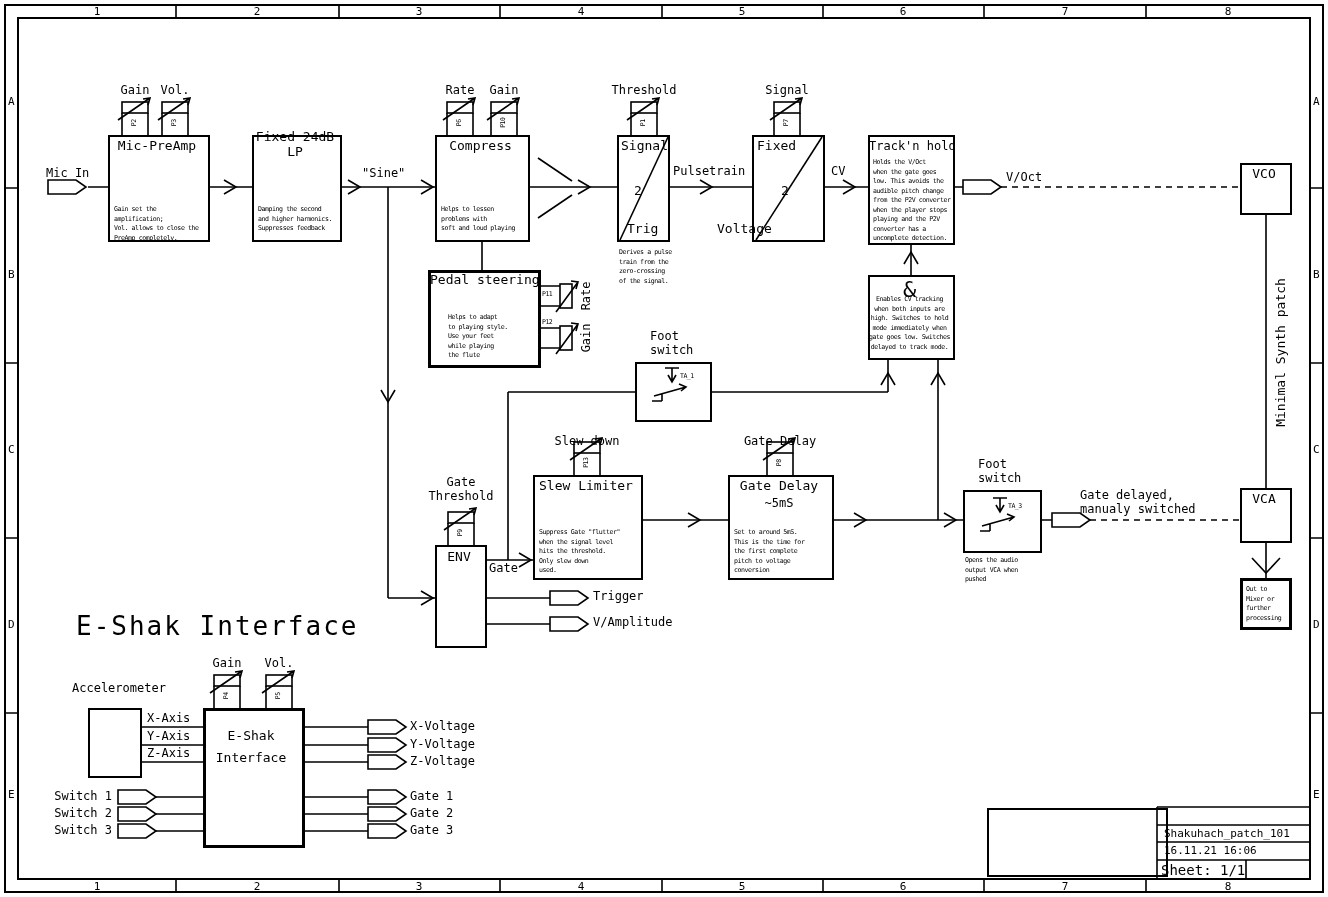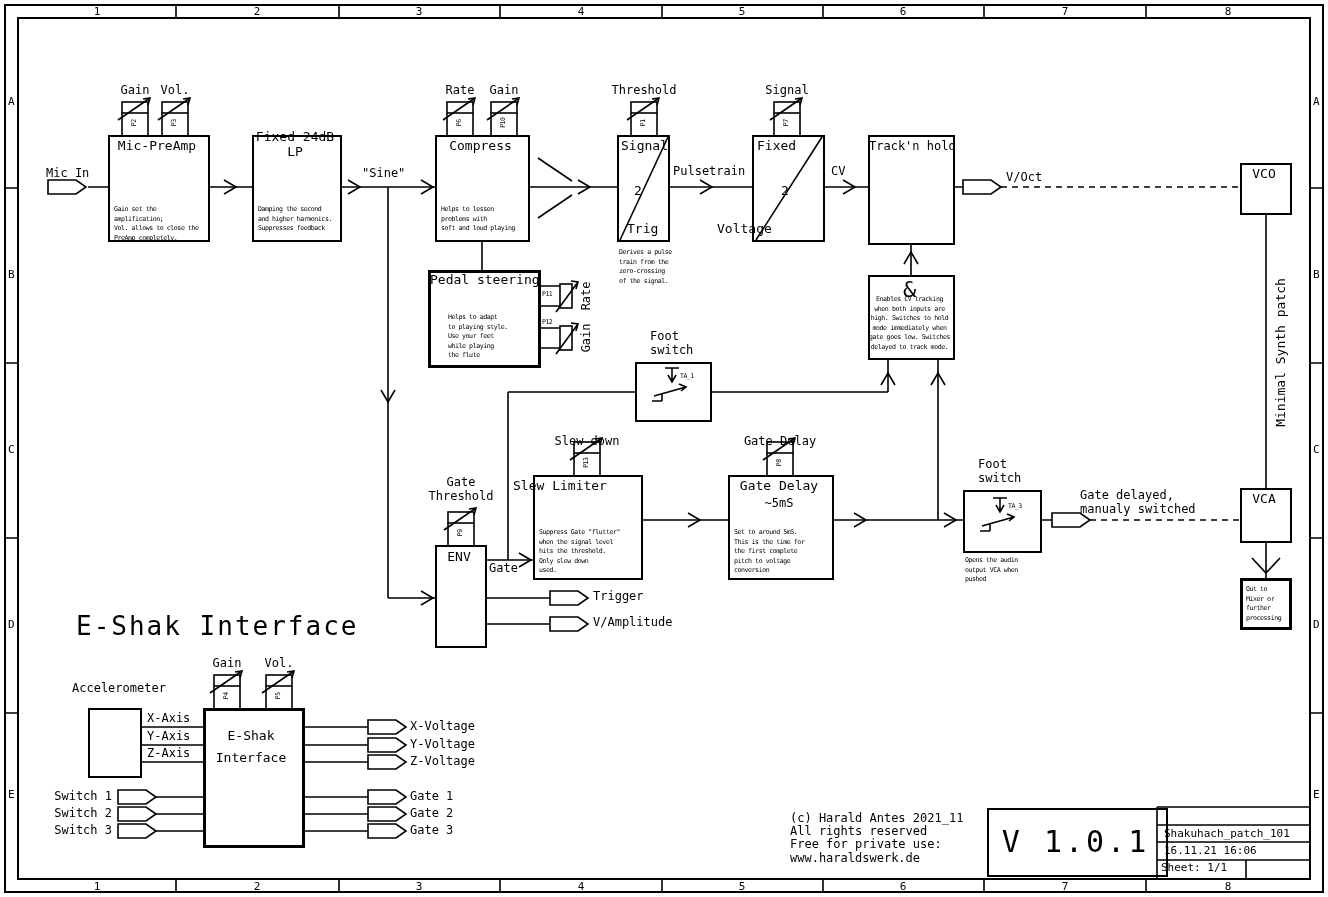--- a/index.html
+++ b/index.html
@@ -285,41 +285,50 @@
   <div class="t note pre" style="left:619px;top:248px;width:75px">Derives a pulse
 train from the
 zero-crossing
 of the signal.</div>
 
   <div class="t lbl13" style="left:757px;top:139px">Fixed</div>
   <div class="t lbl13" style="left:781px;top:184px">2</div>
   <div class="t lbl13" style="left:717px;top:222px">Voltage</div>
 
   <div class="t c" style="left:869px;top:140px;width:81px;font-size:12px">Track'n hold</div>
+  <div class="t note pre" style="left:873px;top:158px;width:78px">Holds the V/Oct
+when the gate goes
+low. This avoids the
+audible pitch change
+from the P2V converter
+when the player stops
+playing and the P2V
+converter has a
+uncomplete detection.</div>
 
   <div class="t c" style="left:870px;top:277px;width:79px;font-size:22px">&amp;</div>
   <div class="t note pre c" style="left:869px;top:295px;width:81px">Enables CV tracking
 when both inputs are
 high. Switches to hold
 mode immediately when
 gate goes low. Switches
 delayed to track mode.</div>
 
   <div class="t lbl pre" style="left:650px;top:330px">Foot
 switch</div>
   <div class="t ref" style="left:680px;top:373px">TA_1</div>
 
   <div class="t lbl pre" style="left:978px;top:458px">Foot
 switch</div>
   <div class="t ref" style="left:1008px;top:503px">TA_3</div>
   <div class="t note pre" style="left:965px;top:556px;width:78px">Opens the audio
 output VCA when
 pushed</div>
 
-  <div class="t lbl13 c" style="left:509px;top:479px;width:102px">Slew Limiter</div>
+  <div class="t lbl13 c" style="left:535px;top:479px;width:102px">Slew Limiter</div>
   <div class="t note pre" style="left:539px;top:528px;width:98px">Suppress Gate "flutter"
 when the signal level
 hits the threshold.
 Only slew down
 used.</div>
 
   <div class="t lbl13 c" style="left:730px;top:479px;width:98px">Gate Delay</div>
   <div class="t lbl c" style="left:730px;top:497px;width:98px">~5mS</div>
   <div class="t note pre" style="left:734px;top:528px;width:94px">Set to around 5mS.
 This is the time for
@@ -388,22 +397,17 @@
   <div class="t lbl r" style="left:40px;top:790px;width:72px">Switch 1</div>
   <div class="t lbl r" style="left:40px;top:807px;width:72px">Switch 2</div>
   <div class="t lbl r" style="left:40px;top:824px;width:72px">Switch 3</div>
   <div class="t lbl" style="left:410px;top:720px">X-Voltage</div>
   <div class="t lbl" style="left:410px;top:738px">Y-Voltage</div>
   <div class="t lbl" style="left:410px;top:755px">Z-Voltage</div>
   <div class="t lbl" style="left:410px;top:790px">Gate 1</div>
   <div class="t lbl" style="left:410px;top:807px">Gate 2</div>
   <div class="t lbl" style="left:410px;top:824px">Gate 3</div>
 
-  <div class="t lbl pre" style="left:790px;top:812px;line-height:1.1">(c) Harald Antes 2021_11
-All rights reserved
-Free for private use:
-www.haraldswerk.de</div>
-  <div class="t ver c" style="left:987px;top:808px;width:177px">V 1.0.1</div>
   <div class="t" style="left:1164px;top:828px;font-size:11px">Shakuhach_patch_101</div>
   <div class="t" style="left:1164px;top:845px;font-size:11px">16.11.21 16:06</div>
-  <div class="t" style="left:1161px;top:862px;font-size:11px">Sheet: 1/1</div>
+  <div class="t" style="left:1161px;top:862px;font-size:14px">Sheet: 1/1</div>
 
 </div>
 
 </body></html>

